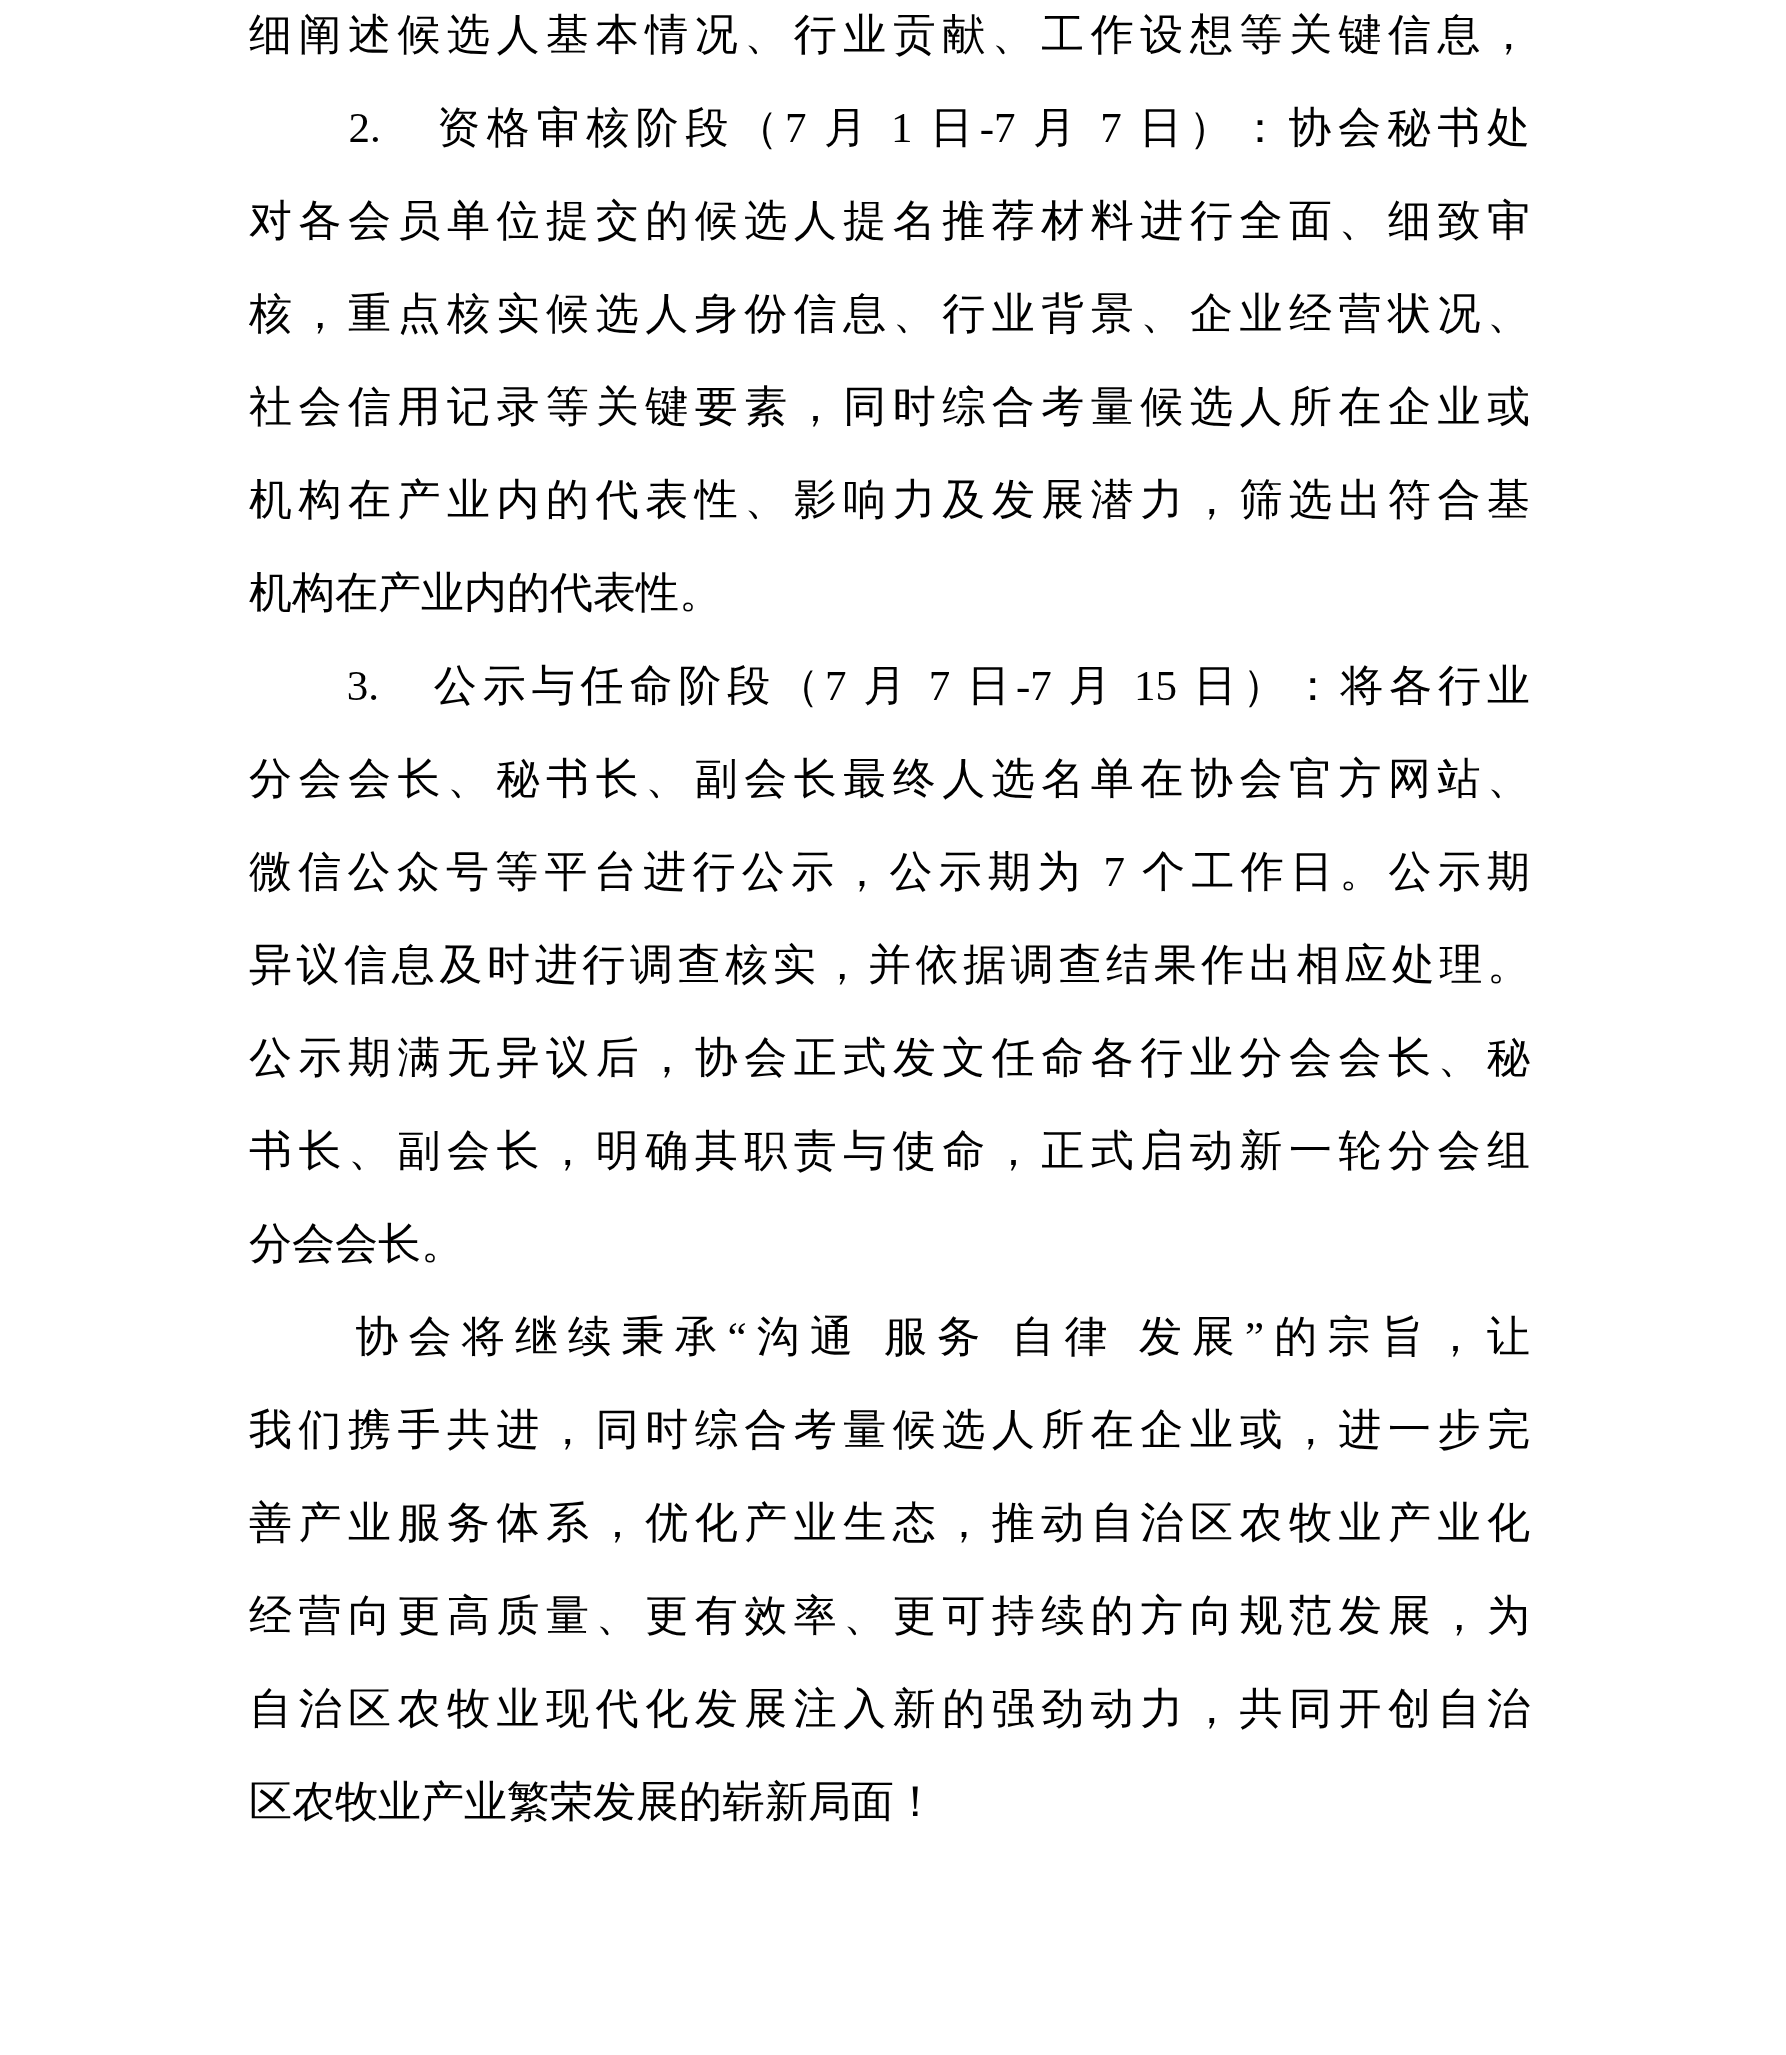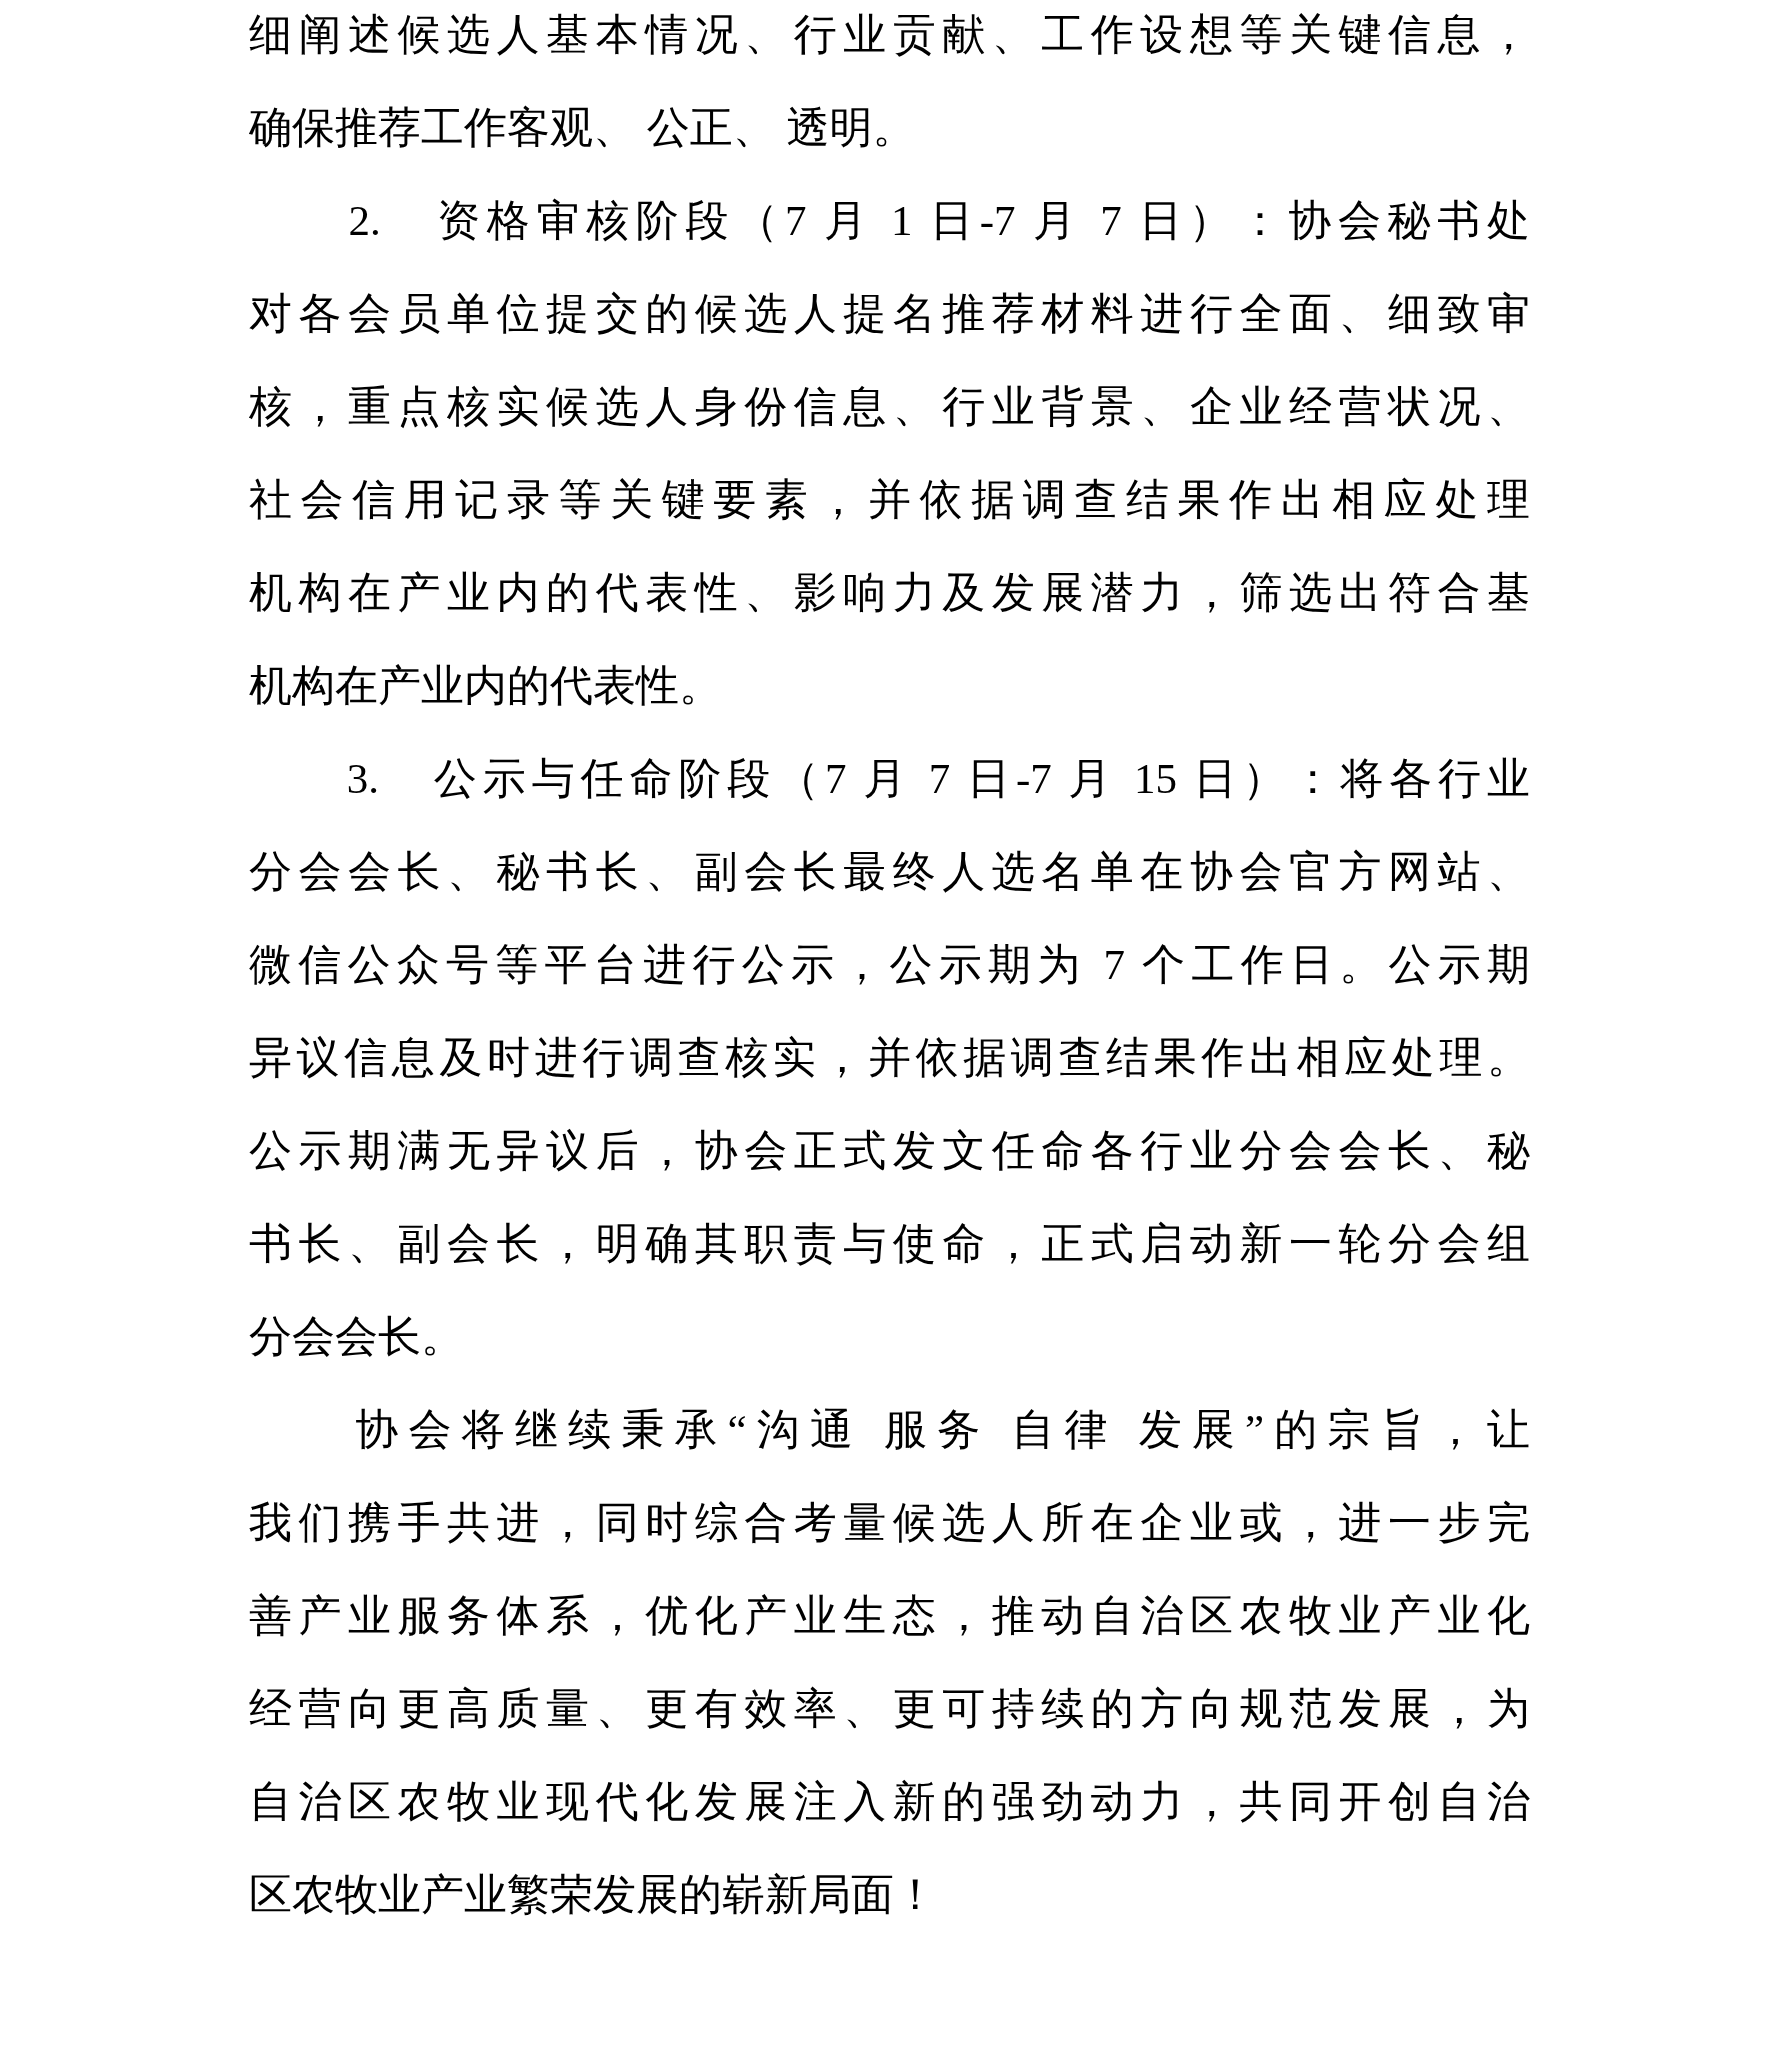--- a/index.html
+++ b/index.html
@@ -43,25 +43,24 @@
     text-align: left;
     text-align-last: left;
   }
 </style>
 </head>
 <body>
 
 <div class="page">
   <div class="text-block">
     <div class="line">细阐述候选人基本情况、行业贡献、工作设想等关键信息，</div>
-    <div class="line end">确保推荐工作客观、 公正、 透明。</div>
     <div class="line">　　2.　资格审核阶段（7 月 1 日-7 月 7 日）：协会秘书处</div>
     <div class="line">对各会员单位提交的候选人提名推荐材料进行全面、细致审</div>
     <div class="line">核，重点核实候选人身份信息、行业背景、企业经营状况、</div>
-    <div class="line">社会信用记录等关键要素，并依据调查结果作出相应处理</div>
+    <div class="line">社会信用记录等关键要素，同时综合考量候选人所在企业或</div>
     <div class="line">机构在产业内的代表性、影响力及发展潜力，筛选出符合基</div>
     <div class="line end">机构在产业内的代表性。</div>
     <div class="line">　　3.　公示与任命阶段（7 月 7 日-7 月 15 日）：将各行业</div>
     <div class="line">分会会长、秘书长、副会长最终人选名单在协会官方网站、</div>
     <div class="line">微信公众号等平台进行公示，公示期为 7 个工作日。公示期</div>
     <div class="line">异议信息及时进行调查核实，并依据调查结果作出相应处理。</div>
     <div class="line">公示期满无异议后，协会正式发文任命各行业分会会长、秘</div>
     <div class="line">书长、副会长，明确其职责与使命，正式启动新一轮分会组</div>
     <div class="line end">分会会长。</div>
     <div class="line">　　协会将继续秉承“沟通 服务 自律 发展”的宗旨，让</div>

